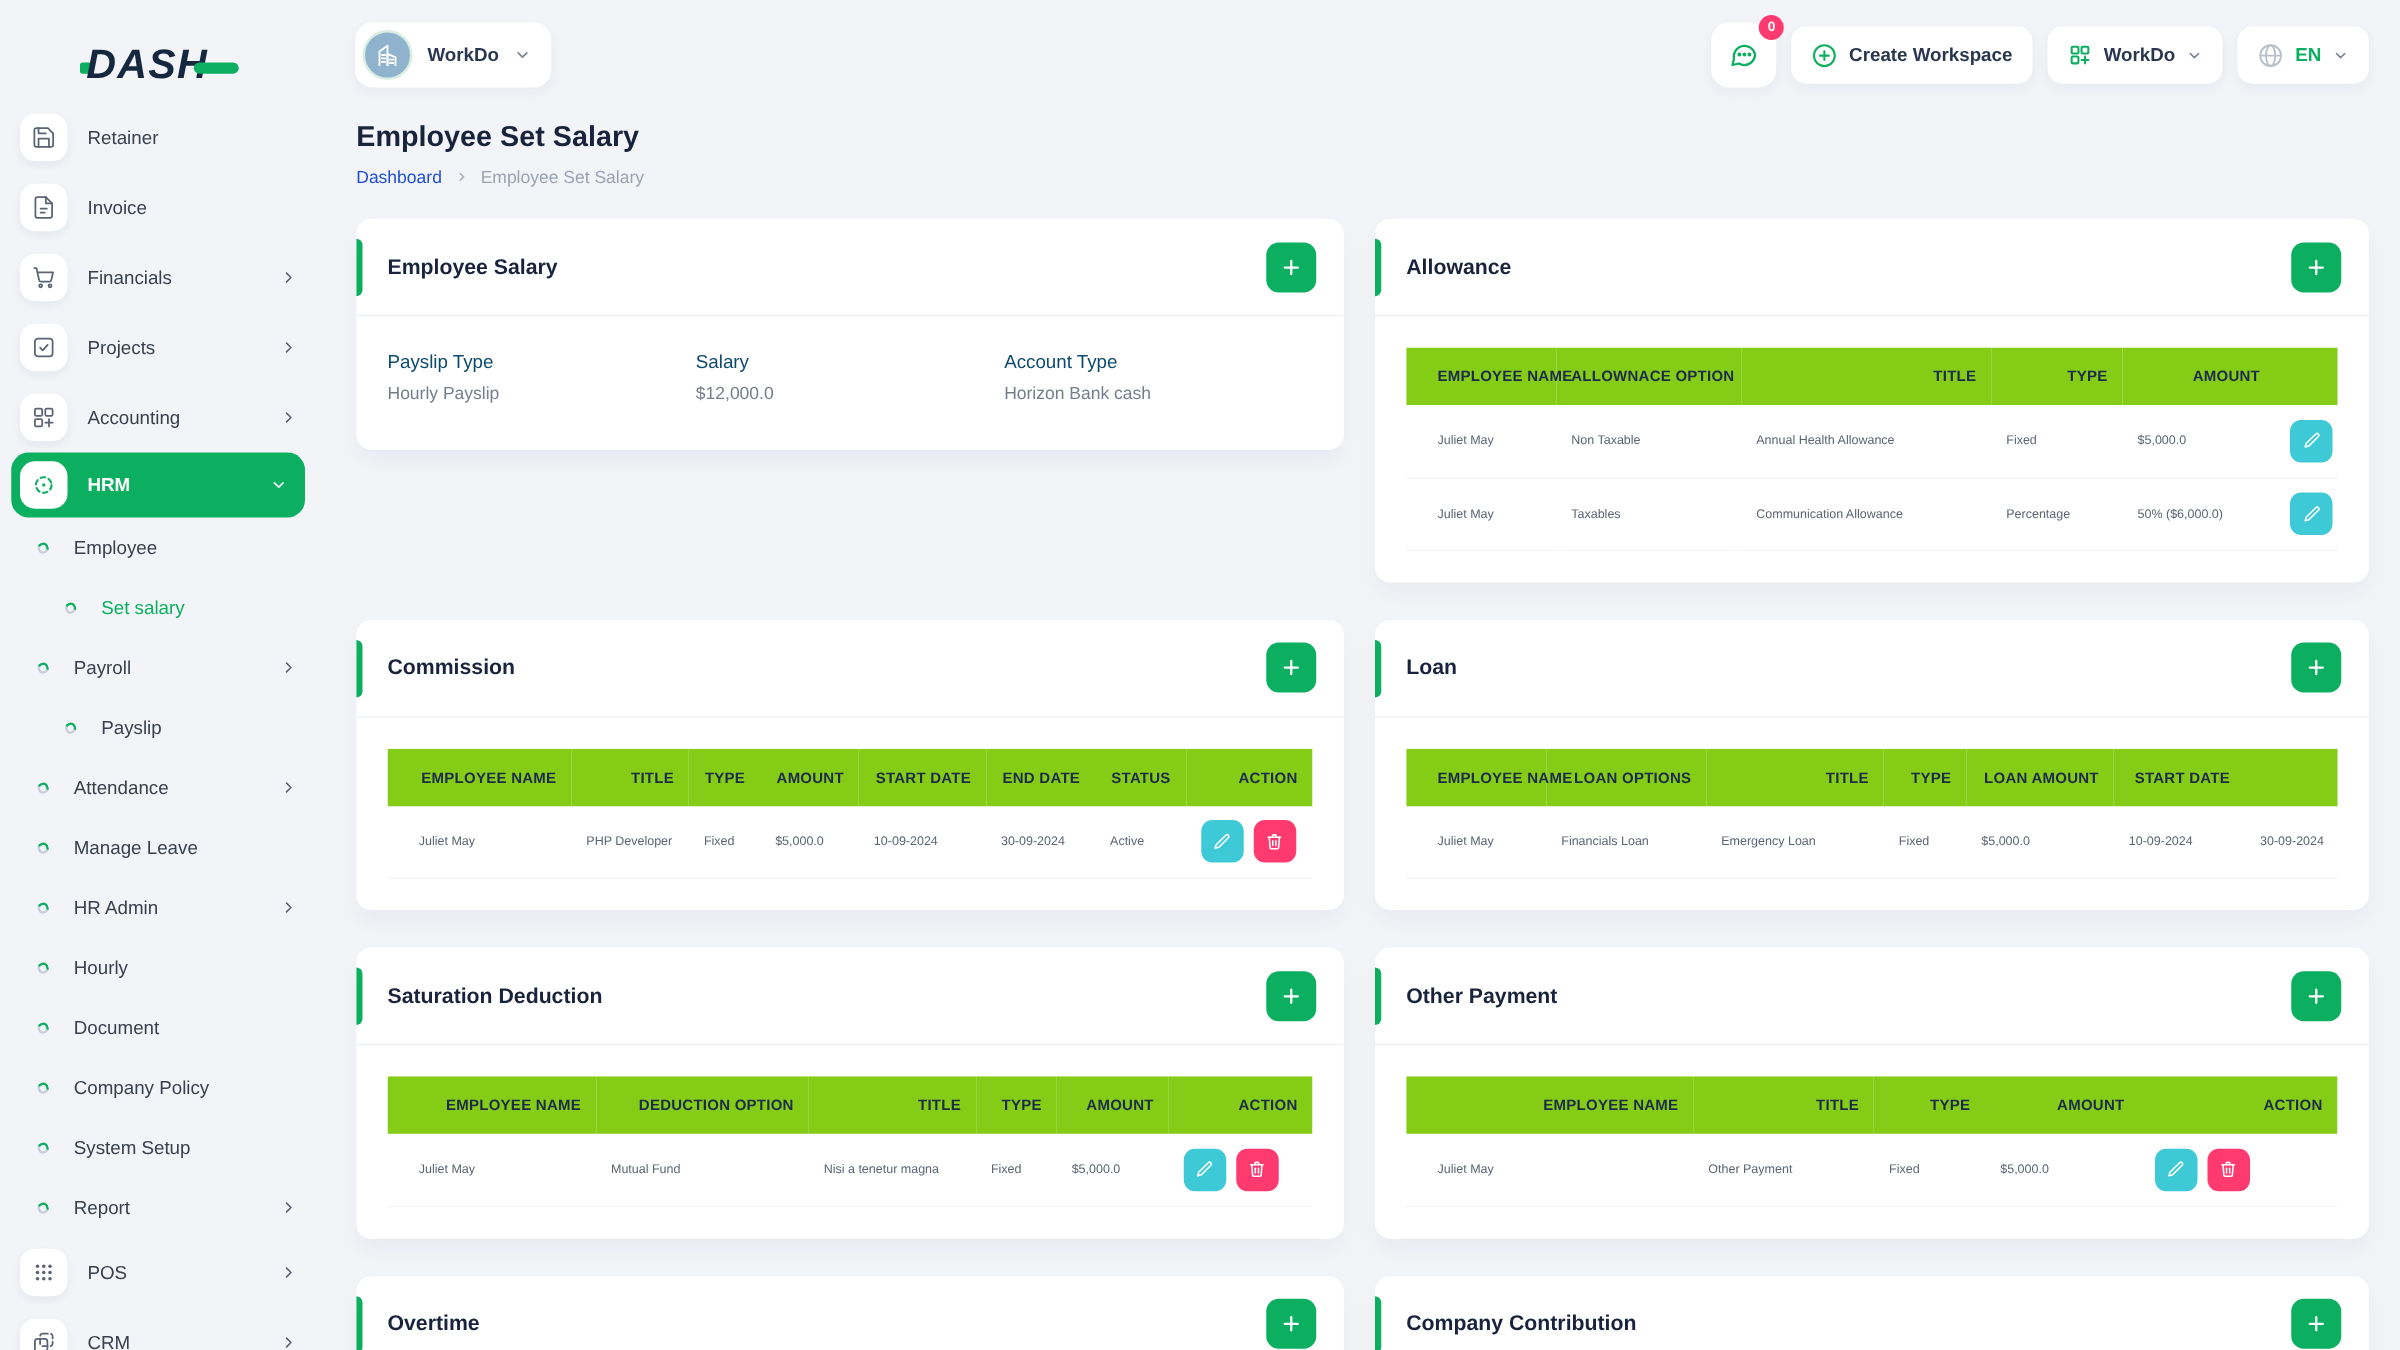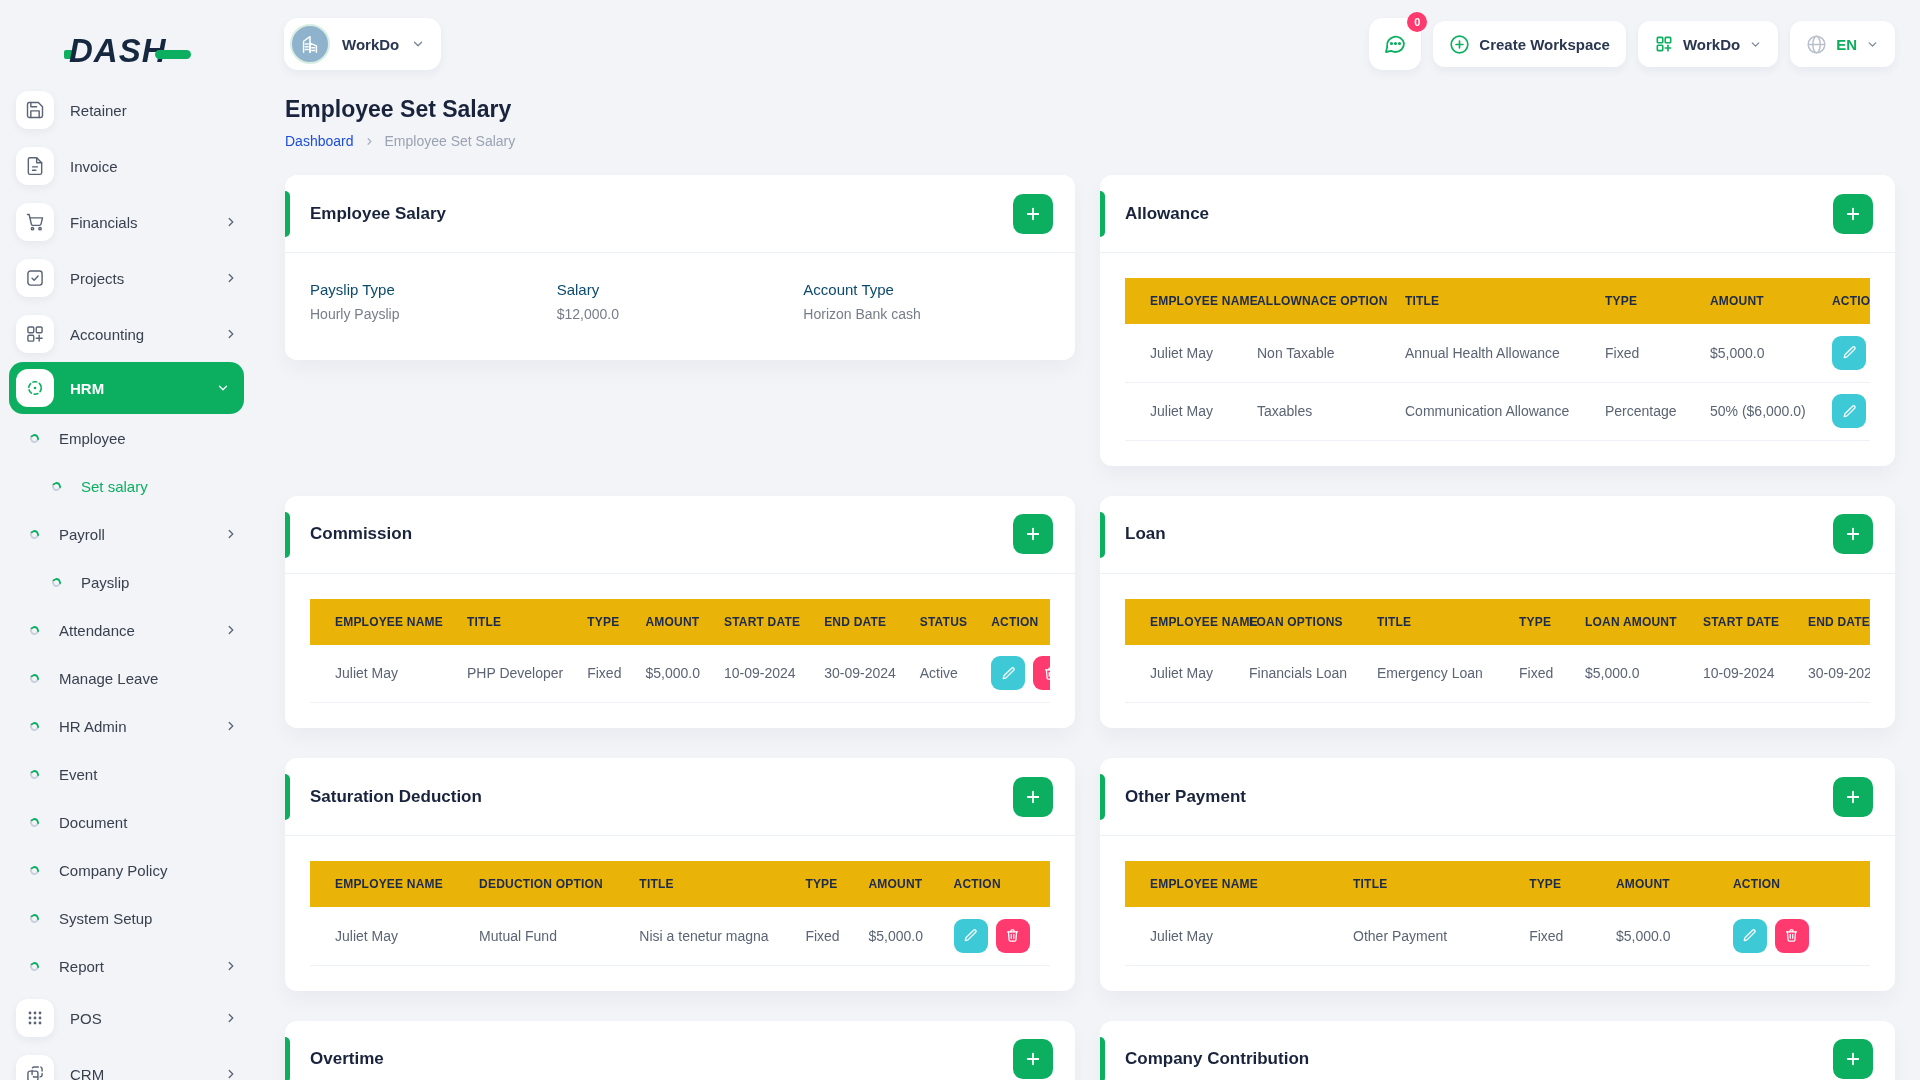--- a/index.html
+++ b/index.html
@@ -65,22 +65,22 @@
   .add-btn { width:40px; height:40px; border:none; border-radius:10px; background:#0CAF60; color:#fff; display:flex; align-items:center; justify-content:center; cursor:pointer; }
 
   
   .fields { display:grid; grid-template-columns:1fr 1fr 1fr; padding:28px 25px 38px; }
   .field-label { font-size:15px; font-weight:400; color:#0c4a6e; }
   .field-value { font-size:14px; color:#767D8A; margin-top:8px; }
 
   
   .tbl-wrap { margin:25px; overflow:hidden; }
   table { border-collapse:collapse; width:100%; white-space:nowrap; }
-  th { background:#eab308; text-align:left; font-size:12px; font-weight:700; letter-spacing:.2px; color:#1C2A4B; height:46px; padding:0 12px; }
-  td { font-size:14px; color:#5B6474; height:58px; padding:0 12px; border-bottom:1px solid #EEF1F5; }
+  th { background:#84cc16; text-align:right; font-size:12px; font-weight:700; letter-spacing:.2px; color:#1C2A4B; height:46px; padding:0 12px; }
+  td { font-size:10px; color:#5B6474; height:58px; padding:0 12px; border-bottom:1px solid #EEF1F5; }
   th:first-child, td:first-child { padding-left:25px; }
   .tbl-allowance table { table-layout:fixed; width:820px; }
   .tbl-allowance th:nth-child(1){width:120px}.tbl-allowance th:nth-child(2){width:148px}.tbl-allowance th:nth-child(3){width:200px}.tbl-allowance th:nth-child(4){width:105px}.tbl-allowance th:nth-child(5){width:122px}.tbl-allowance th:nth-child(6){width:125px}
   .tbl-loan table { table-layout:fixed; width:880px; }
   .tbl-loan th:nth-child(1){width:112px}.tbl-loan th:nth-child(2){width:128px}.tbl-loan th:nth-child(3){width:142px}.tbl-loan th:nth-child(4){width:66px}.tbl-loan th:nth-child(5){width:118px}.tbl-loan th:nth-child(6){width:105px}.tbl-loan th:nth-child(7){width:209px}
   .actions { display:flex; gap:8px; }
   .action-btn { width:34px; height:34px; border:none; border-radius:9px; color:#fff; display:flex; align-items:center; justify-content:center; cursor:pointer; flex:0 0 auto; }
   .action-btn.edit { background:#3EC9D6; }
   .action-btn.delete { background:#FF3A6E; }
 </style>
@@ -277,21 +277,21 @@
       <span class="bullet"></span>
       <span class="nav-label">HR Admin</span>
       <span class="nav-chev">
         <svg width="14" height="14" viewBox="0 0 24 24" fill="none" stroke="currentColor" stroke-width="2.2" stroke-linecap="round" stroke-linejoin="round">
           <polyline points="9 6 15 12 9 18"></polyline>
         </svg>
       </span>
     </div>
     <div class="nav-item nav-sub lvl1">
       <span class="bullet"></span>
-      <span class="nav-label">Event</span>
+      <span class="nav-label">Hourly</span>
     </div>
     <div class="nav-item nav-sub lvl1">
       <span class="bullet"></span>
       <span class="nav-label">Document</span>
     </div>
     <div class="nav-item nav-sub lvl1">
       <span class="bullet"></span>
       <span class="nav-label">Company Policy</span>
     </div>
     <div class="nav-item nav-sub lvl1">

